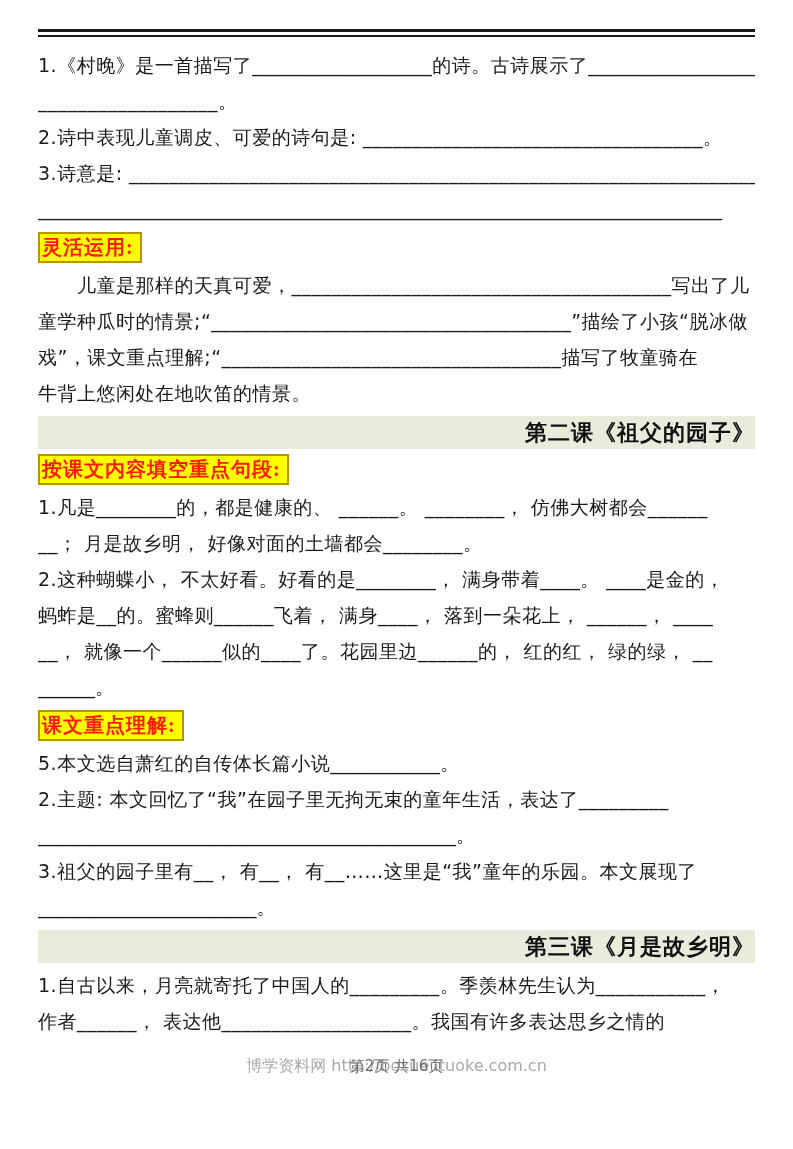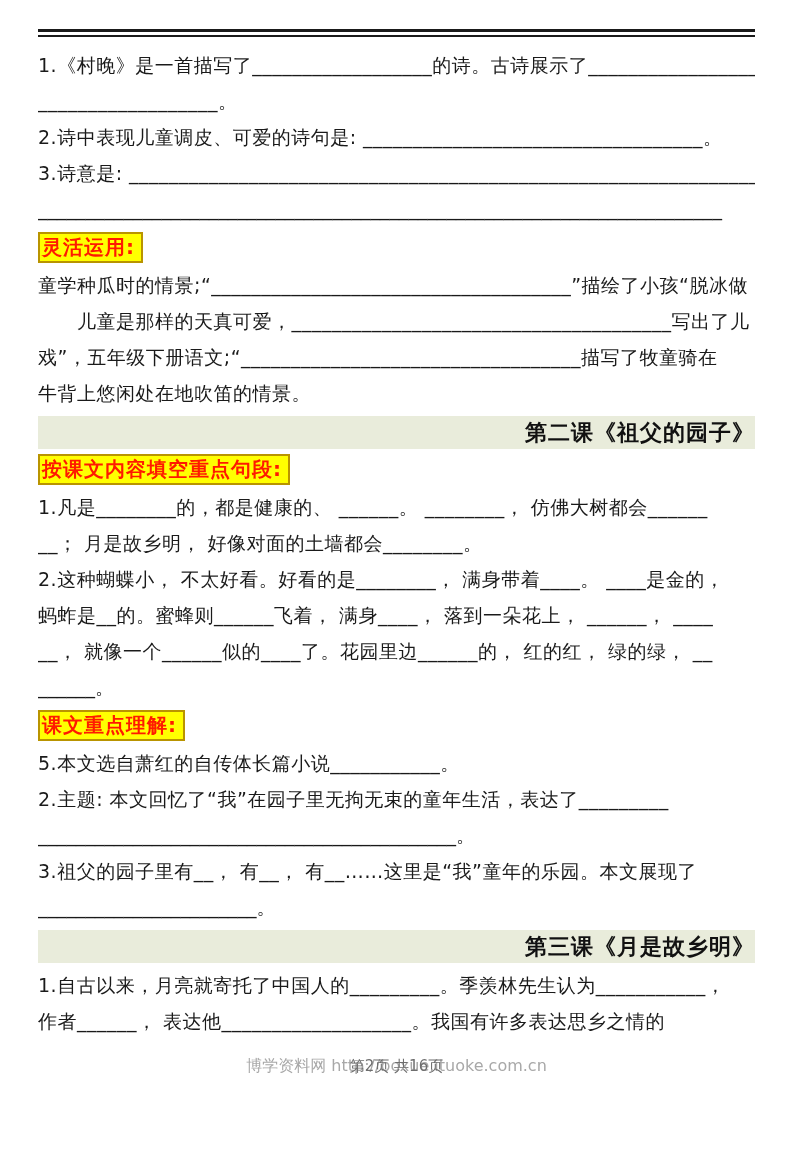--- a/index.html
+++ b/index.html
@@ -21,21 +21,21 @@
   .line {
     font-size: 19px;
     line-height: 36px;
     letter-spacing: 0.5px;
     white-space: nowrap;
     overflow: hidden;
     color: #1a1a1a;
   }
   .blank-line { letter-spacing: 0; }
 
-  .badge-row { margin: 5px 0 3px 0; line-height: 30px; }
+  .badge-row { margin: 5px 0 3px 0; line-height: 30px; font-family: Liberation Serif, serif; }
   .badge {
     display: inline-block;
     background: #ffff00;
     border: 2px solid #b99400;
     color: #ff1a00;
     font-weight: bold;
     font-size: 20px;
     line-height: 24px;
     padding: 1px 6px 2px 2px;
     letter-spacing: 1px;
@@ -78,23 +78,23 @@
   <div class="body-lines">
     <div class="line">1.《村晚》是一首描写了__________________的诗。古诗展示了___________________</div>
     <div class="line">__________________。</div>
     <div class="line">2.诗中表现儿童调皮、可爱的诗句是: __________________________________。</div>
     <div class="line">3.诗意是: ________________________________________________________________</div>
     <div class="line blank-line">________________________________________________________________________</div>
 
     <div class="badge-row">
       <span class="badge">灵活运用:</span>
     </div>
+    <div class="line">　　儿童是那样的天真可爱，______________________________________写出了儿</div>
     <div class="line">童学种瓜时的情景;“____________________________________”描绘了小孩“脱冰做</div>
-    <div class="line">　　儿童是那样的天真可爱，______________________________________写出了儿</div>
-    <div class="line">戏”，五年级下册语文;“__________________________________描写了牧童骑在</div>
+    <div class="line">戏”，课文重点理解;“__________________________________描写了牧童骑在</div>
     <div class="line">牛背上悠闲处在地吹笛的情景。</div>
   </div>
 
   <div class="lesson-header">第二课《祖父的园子》</div>
 
   <div>
     <div class="badge-row">
       <span class="badge">按课文内容填空重点句段:</span>
     </div>
     <div class="line">1.凡是________的，都是健康的、 ______。 ________， 仿佛大树都会______</div>

